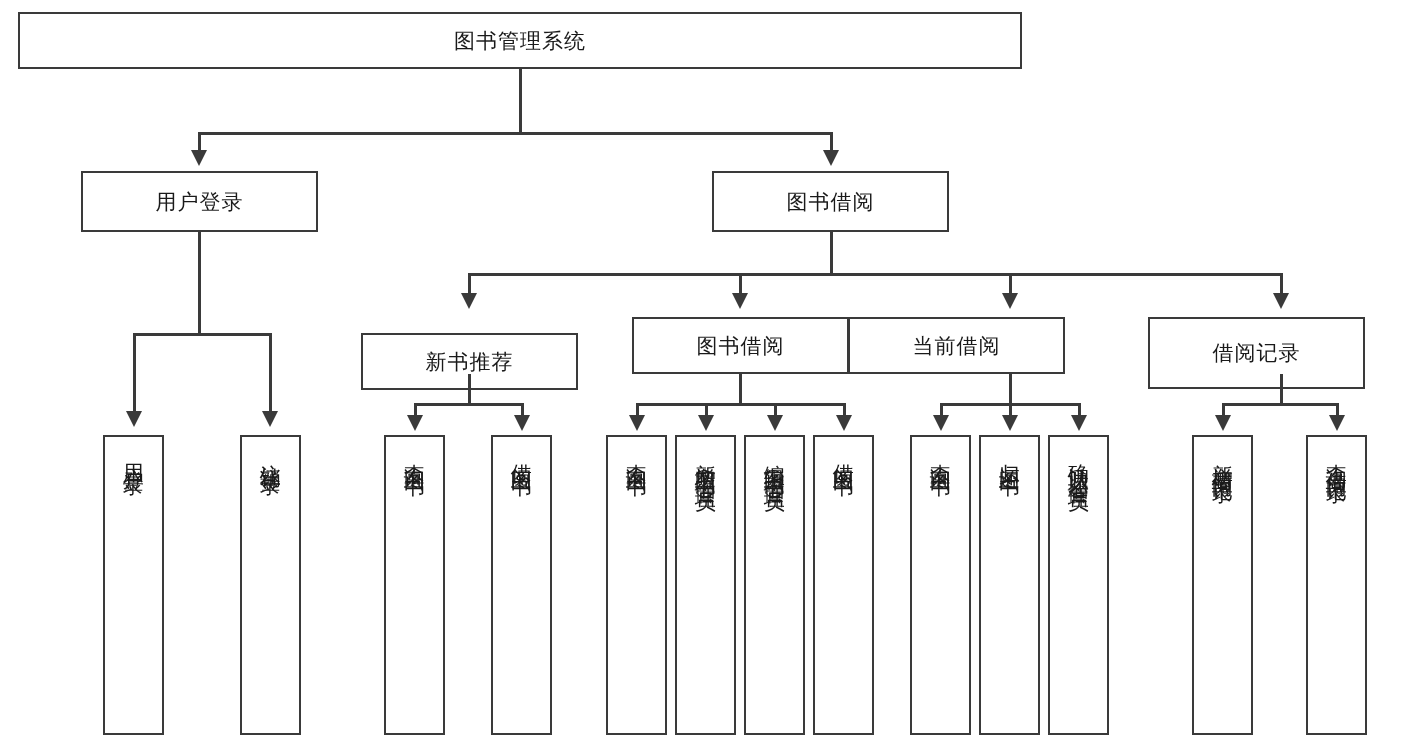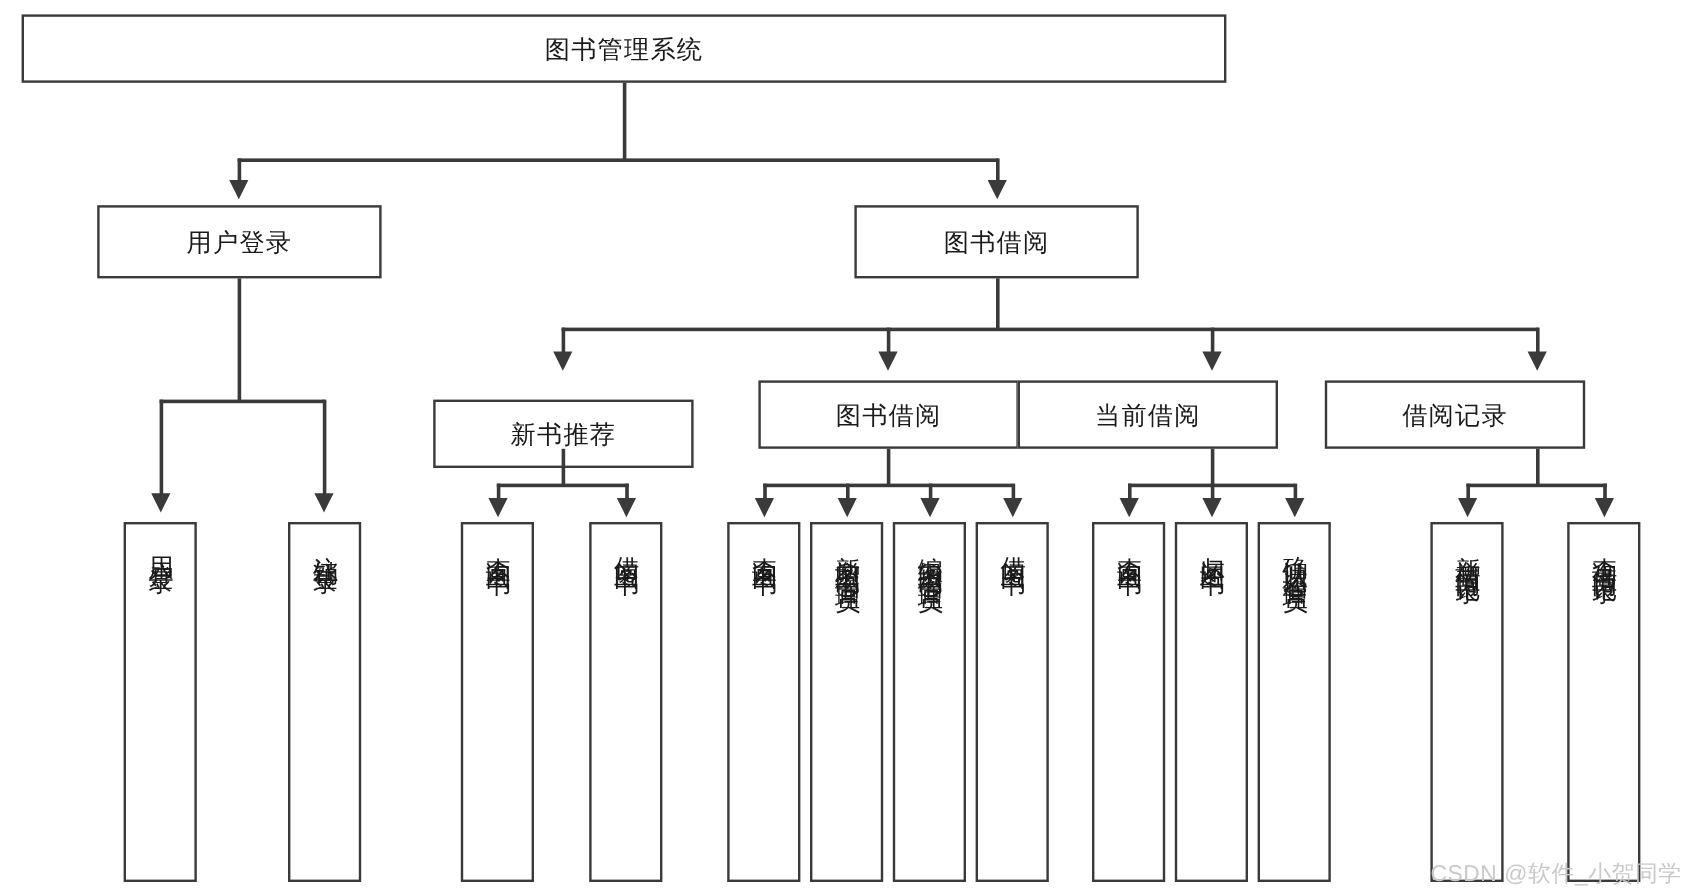--- a/index.html
+++ b/index.html
@@ -103,21 +103,21 @@
 
   <div class="node h-node" style="left:361px;top:317px;width:217px;height:57px;margin-top:16px;">
     <span class="lbl">新书推荐</span>
   </div>
   <div class="node h-node" style="left:632px;top:317px;width:217px;height:57px;align-items:center;">
     <span class="lbl">图书借阅</span>
   </div>
   <div class="node h-node" style="left:848px;top:317px;width:217px;height:57px;">
     <span class="lbl">当前借阅</span>
   </div>
-  <div class="node h-node" style="left:1104px;top:317px;width:217px;height:57px;">
+  <div class="node h-node" style="left:1148px;top:317px;width:217px;height:72px;">
     <span class="lbl">借阅记录</span>
   </div>
 
   <div class="edge v" style="left:468px;top:374px;height:31px;"></div>
   <div class="edge h" style="left:414px;top:403px;width:110px;"></div>
   <div class="edge v" style="left:414px;top:403px;height:14px;"></div>
   <div class="arrow" style="left:407px;top:415px;"></div>
   <div class="edge v" style="left:521px;top:403px;height:14px;"></div>
   <div class="arrow" style="left:514px;top:415px;"></div>
 
@@ -185,15 +185,14 @@
     <span class="lbl">确认归还（管理员）</span>
   </div>
 
   <div class="node v-node" style="left:1192px;top:435px;width:61px;height:300px;">
     <span class="lbl">新增借阅记录</span>
   </div>
   <div class="node v-node" style="left:1306px;top:435px;width:61px;height:300px;">
     <span class="lbl">查询借阅记录</span>
   </div>
 
-  <div class="watermark" style="left:1192px;top:715px;">CSDN @软件_小贺同学</div>
 
 </div>
 
 </body></html>

